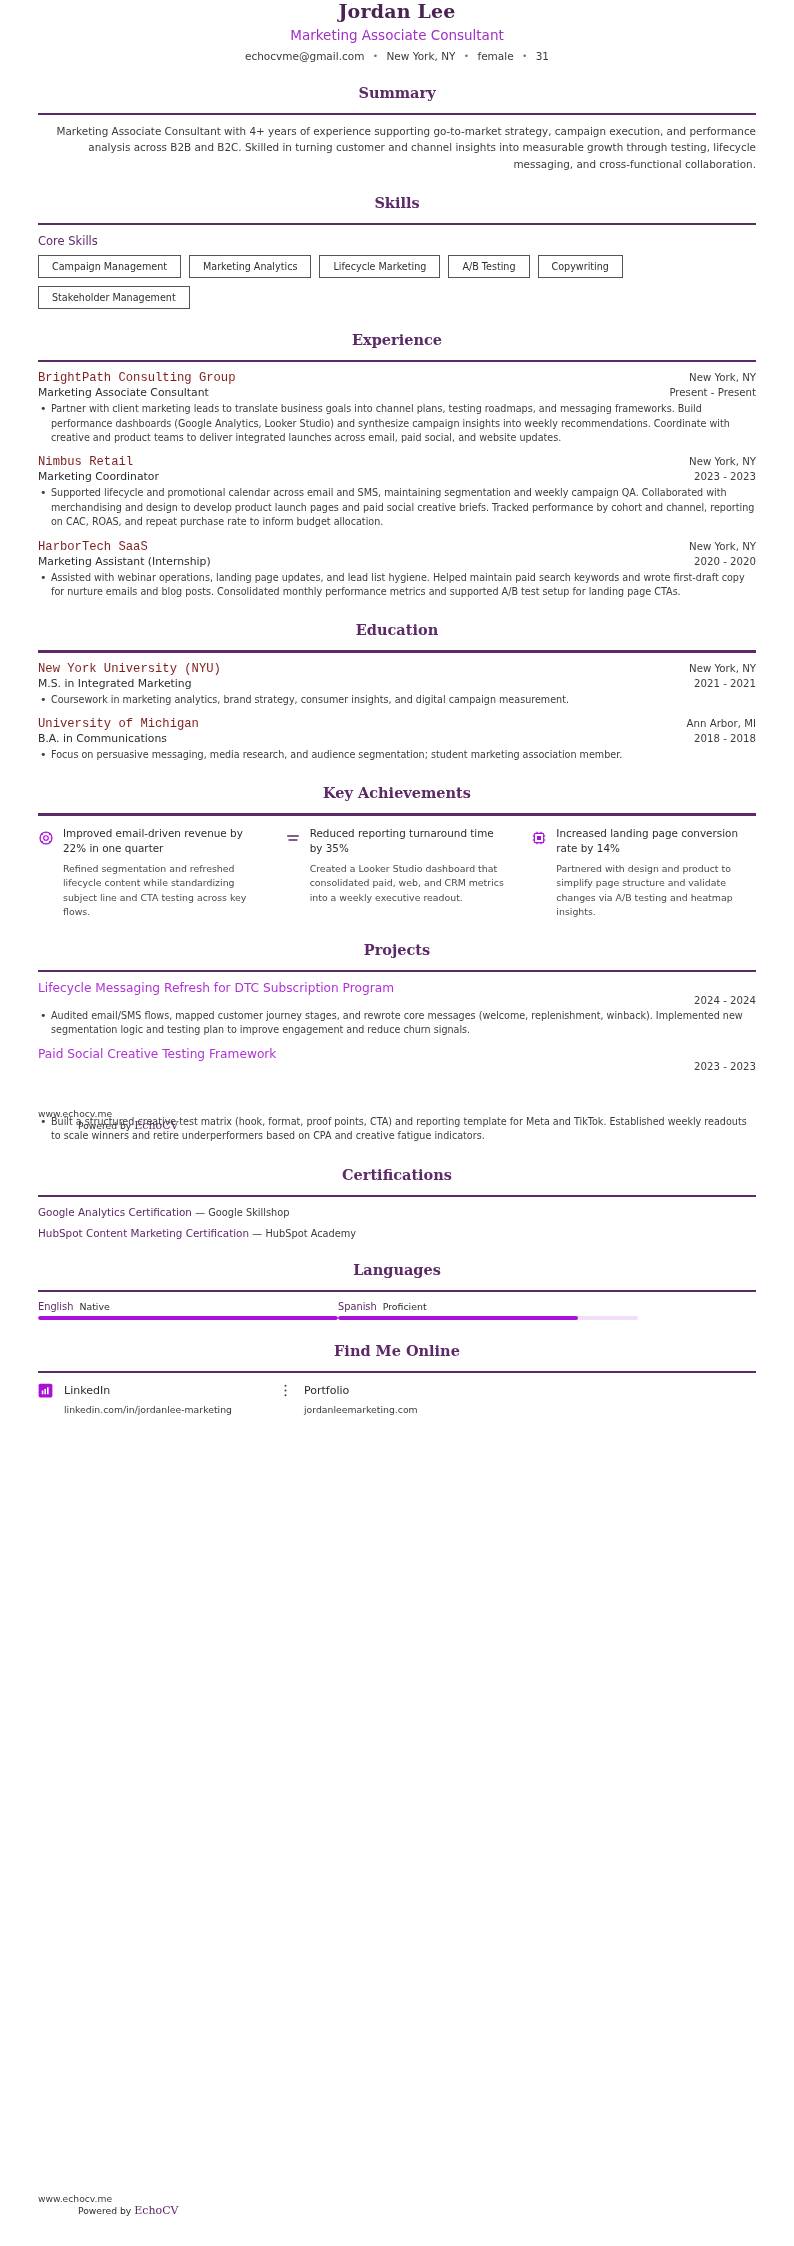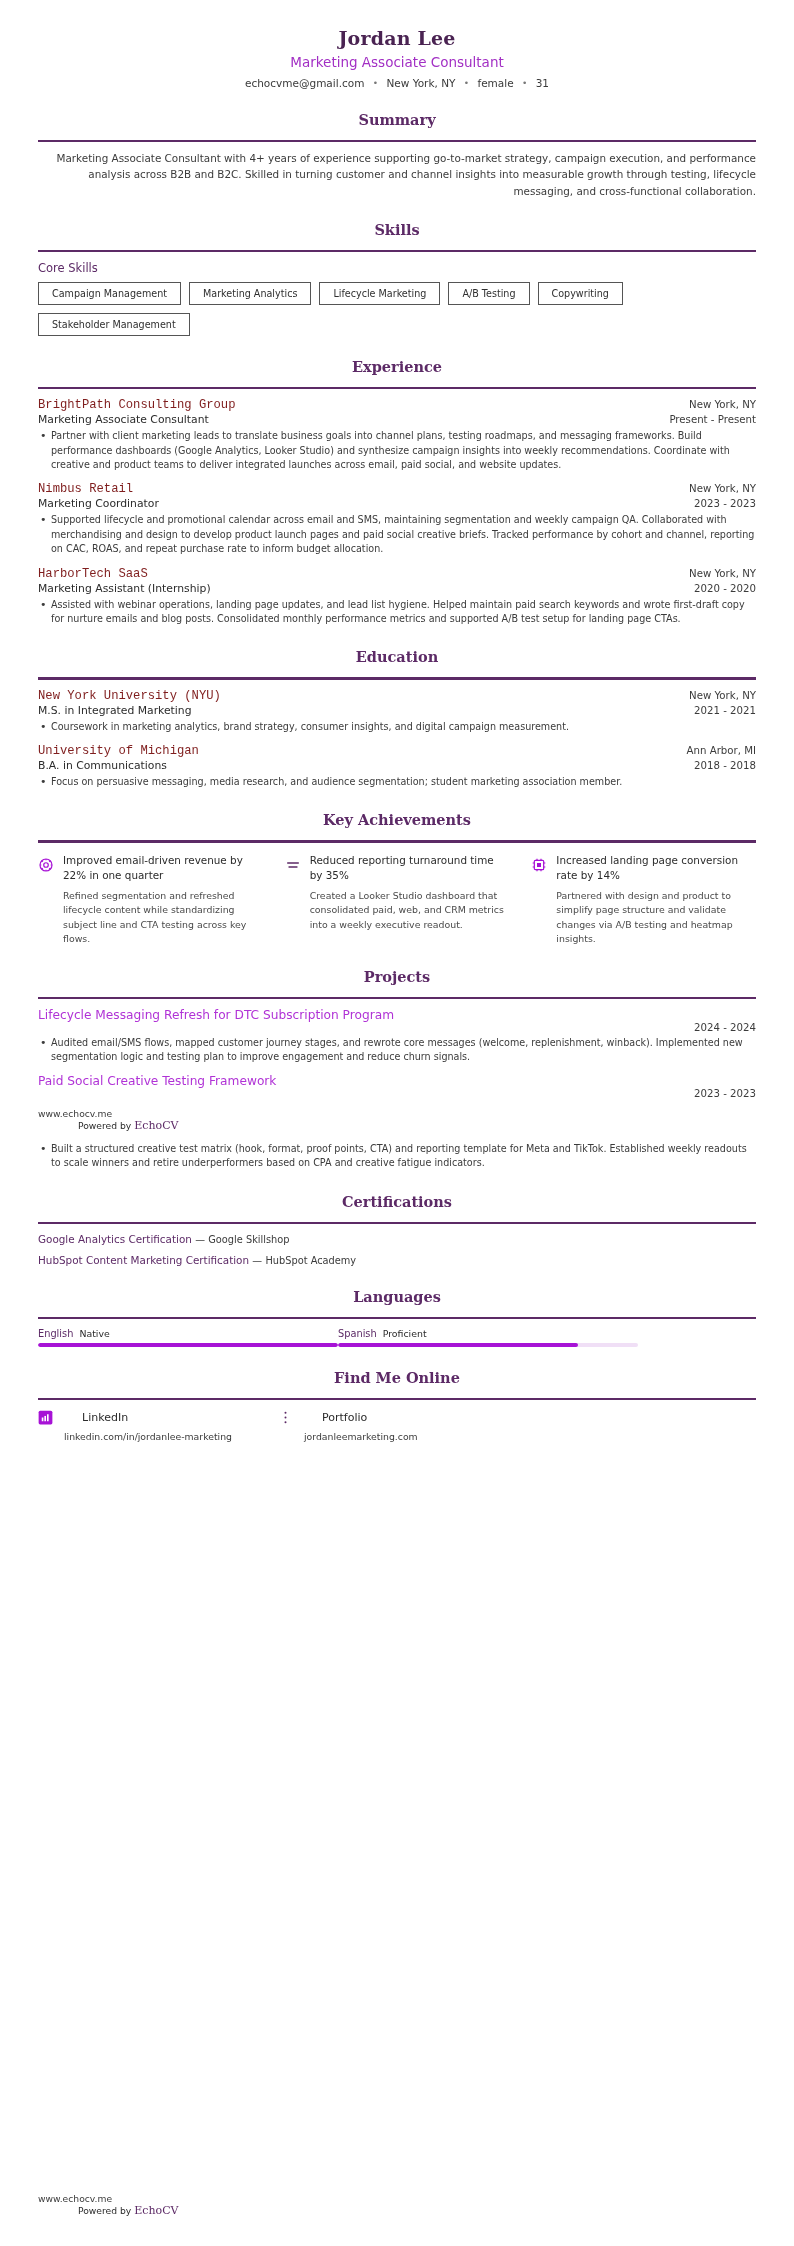--- a/index.html
+++ b/index.html
@@ -15,21 +15,20 @@
   .page-inner { padding: 0 38px; }
 
   
   .name {
     text-align: center;
     font-family: "DejaVu Serif", "Liberation Serif", serif;
     font-weight: bold;
     font-size: 19px;
     color: #4a2352;
     letter-spacing: .2px;
-    padding-top: 27px;
   }
   .headline {
     text-align: center;
     font-size: 13.5px;
     color: #a22fc4;
     margin-top: 5px;
   }
   .contact {
     text-align: center;
     font-size: 10.5px;
@@ -142,21 +141,21 @@
     background: #f0dff6;
     margin-top: 4px;
     border-radius: 2px;
     overflow: hidden;
   }
   .lang-fill { height: 100%; background: #a712d6; border-radius: 2px; }
 
   
   .links-grid { display: flex; gap: 40px; margin-top: 10px; }
   .link-item { width: 200px; }
-  .link-top { display: flex; align-items: center; gap: 29px; }
+  .link-top { display: flex; align-items: center; gap: 11px; }
   .link-icon { width: 15px; height: 15px; }
   .link-label { font-size: 11px; color: #2b2b2b; }
   .link-url { font-size: 9.3px; color: #3b3b3b; margin-top: 6px; padding-left: 26px; }
 
   
   .pg-footer {
     position: absolute;
     left: 38px; right: 38px;
     display: flex;
     justify-content: space-between;

